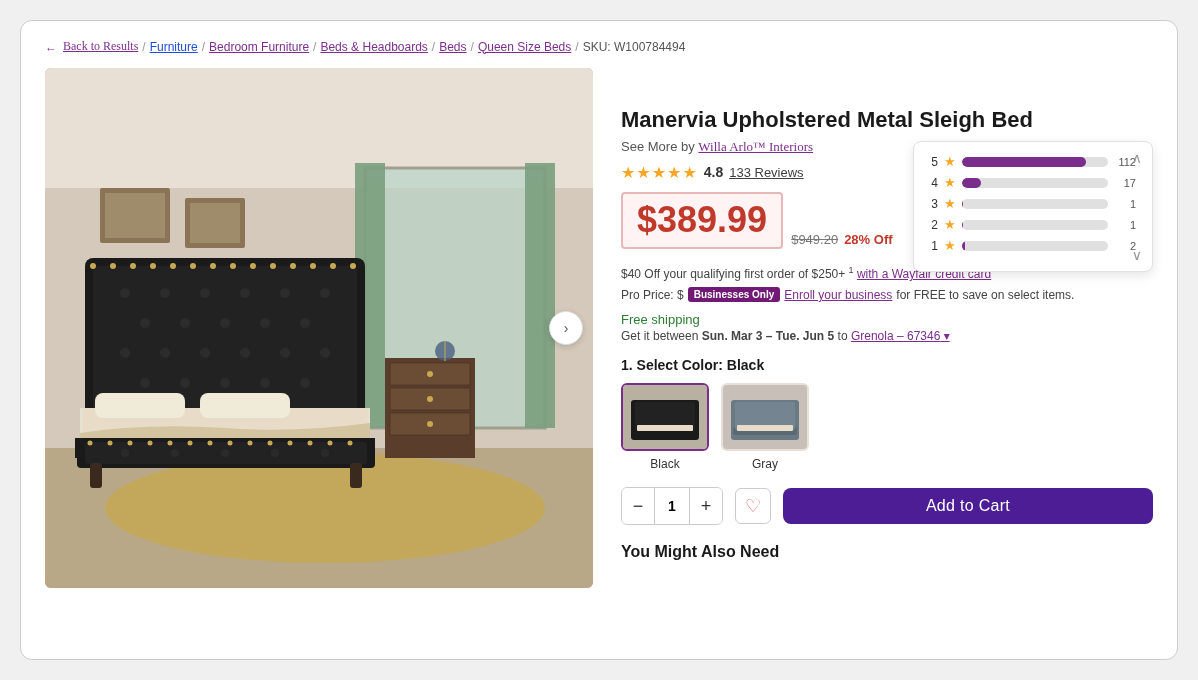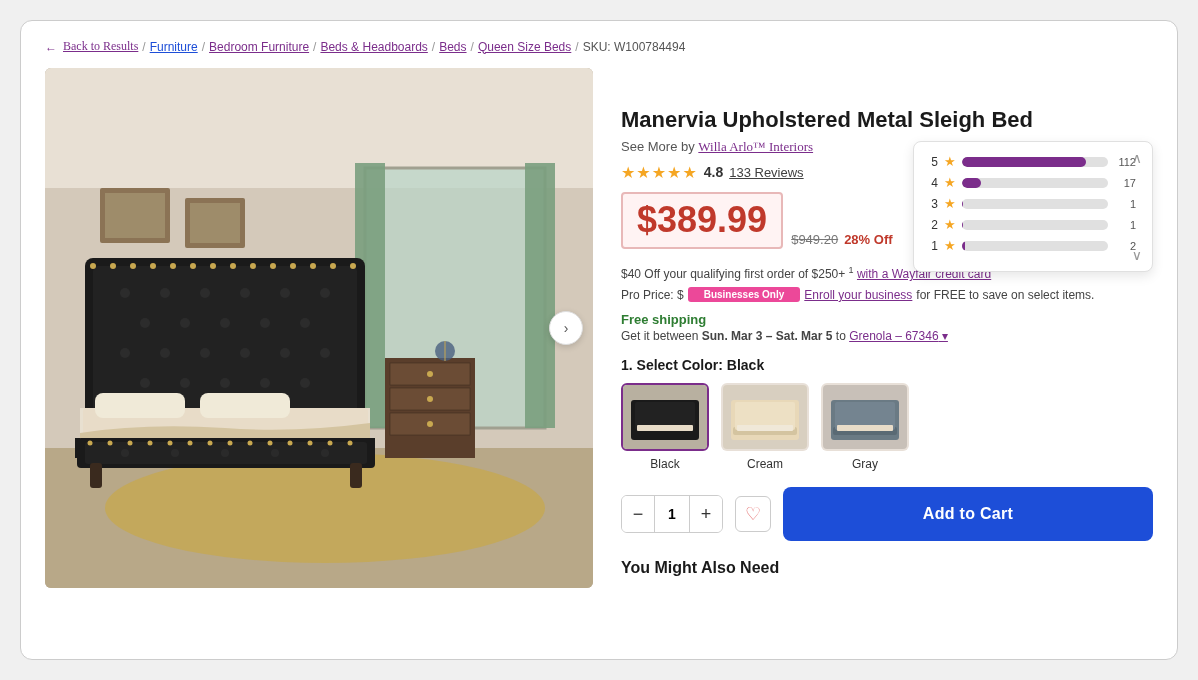--- a/index.html
+++ b/index.html
@@ -161,33 +161,33 @@
 
     .pro-price-row {
       display: flex;
       align-items: flex-end;
       gap: 4px;
       font-size: 12px;
       color: #444;
       margin-bottom: 10px;
     }
     .businesses-only-badge {
-      background: #ec4899;
+      background: #701a75;
       color: white;
       font-size: 10px;
       font-weight: 700;
-      padding: 2px 16px;
+      padding: 2px 6px;
       border-radius: 3px;
     }
     .enroll-link { color: #7b2d8b; text-decoration: underline; cursor: pointer; }
 
     .shipping-info {
       font-size: 13px;
       color: #2e7d32;
-      font-weight: 700;
+      font-weight: 400;
       margin-bottom: 2px;
     }
     .delivery-info {
       font-size: 12px;
       color: #444;
       margin-bottom: 14px;
     }
     .delivery-info a { color: #7b2d8b; text-decoration: underline; }
 
     
@@ -322,27 +322,27 @@
       background: white;
       display: flex;
       align-items: center;
       justify-content: center;
       cursor: pointer;
       font-size: 18px;
       color: #e57373;
     }
     .add-to-cart-btn {
       flex: 1;
-      height: 54px;
-      background: #1d4ed8;
+      height: 36px;
+      background: #4c1d95;
       color: white;
       border: none;
       border-radius: 8px;
       font-size: 16px;
-      font-weight: 700;
+      font-weight: 400;
       cursor: pointer;
       letter-spacing: 0.3px;
     }
 
     .you-might-also-need {
       font-size: 16px;
       font-weight: 700;
       color: #1a1a1a;
       margin-top: 4px;
     }
@@ -537,21 +537,21 @@
       <div class="pro-price-row">
         <span>Pro Price: $</span>
         <span class="businesses-only-badge">Businesses Only</span>
         <a class="enroll-link">Enroll your business</a>
         <span>for FREE to save on select items.</span>
       </div>
 
       <div class="shipping-info">Free shipping</div>
       <div class="delivery-info">
         <span>Get it between</span>
-        <strong>Sun. Mar 3 – Sat. Mar 5</strong>
+        <strong>Sun. Mar 3 – Tue. Jun 5</strong>
         <span>to</span>
         <a>
           <span>Grenola – 67346</span> ▾
         </a>
       </div>
 
       <div class="color-section-label">
         <span>1. Select Color:</span>
         <span>Black</span>
       </div>
@@ -563,32 +563,20 @@
               <rect width="84" height="64" fill="#b8b0a0"></rect>
               <rect x="8" y="15" width="68" height="40" rx="3" fill="#1a1a1a"></rect>
               <rect x="10" y="42" width="64" height="8" rx="2" fill="#1a1a1a"></rect>
               <rect x="12" y="17" width="60" height="28" rx="2" fill="#222"></rect>
               <rect x="14" y="40" width="56" height="6" fill="#e8dcc8" rx="1"></rect>
             </svg>
           </div>
           <span class="color-label">Black</span>
         </div>
 
-        <div class="color-option">
-          <div class="color-thumb">
-            <svg width="84" height="64" viewBox="0 0 84 64" xmlns="http://www.w3.org/2000/svg">
-              <rect width="84" height="64" fill="#d8cfc0"></rect>
-              <rect x="8" y="15" width="68" height="40" rx="3" fill="#e8d8b8"></rect>
-              <rect x="10" y="42" width="64" height="8" rx="2" fill="#d4c4a0"></rect>
-              <rect x="12" y="17" width="60" height="28" rx="2" fill="#ede0c4"></rect>
-              <rect x="14" y="40" width="56" height="6" fill="#f0e8d8" rx="1"></rect>
-            </svg>
-          </div>
-          <span class="color-label">Cream</span>
-        </div>
 
         <div class="color-option">
           <div class="color-thumb">
             <svg width="84" height="64" viewBox="0 0 84 64" xmlns="http://www.w3.org/2000/svg">
               <rect width="84" height="64" fill="#c8c0b8"></rect>
               <rect x="8" y="15" width="68" height="40" rx="3" fill="#6a7a84"></rect>
               <rect x="10" y="42" width="64" height="8" rx="2" fill="#5a6a74"></rect>
               <rect x="12" y="17" width="60" height="28" rx="2" fill="#748490"></rect>
               <rect x="14" y="40" width="56" height="6" fill="#e8dcc8" rx="1"></rect>
             </svg>

